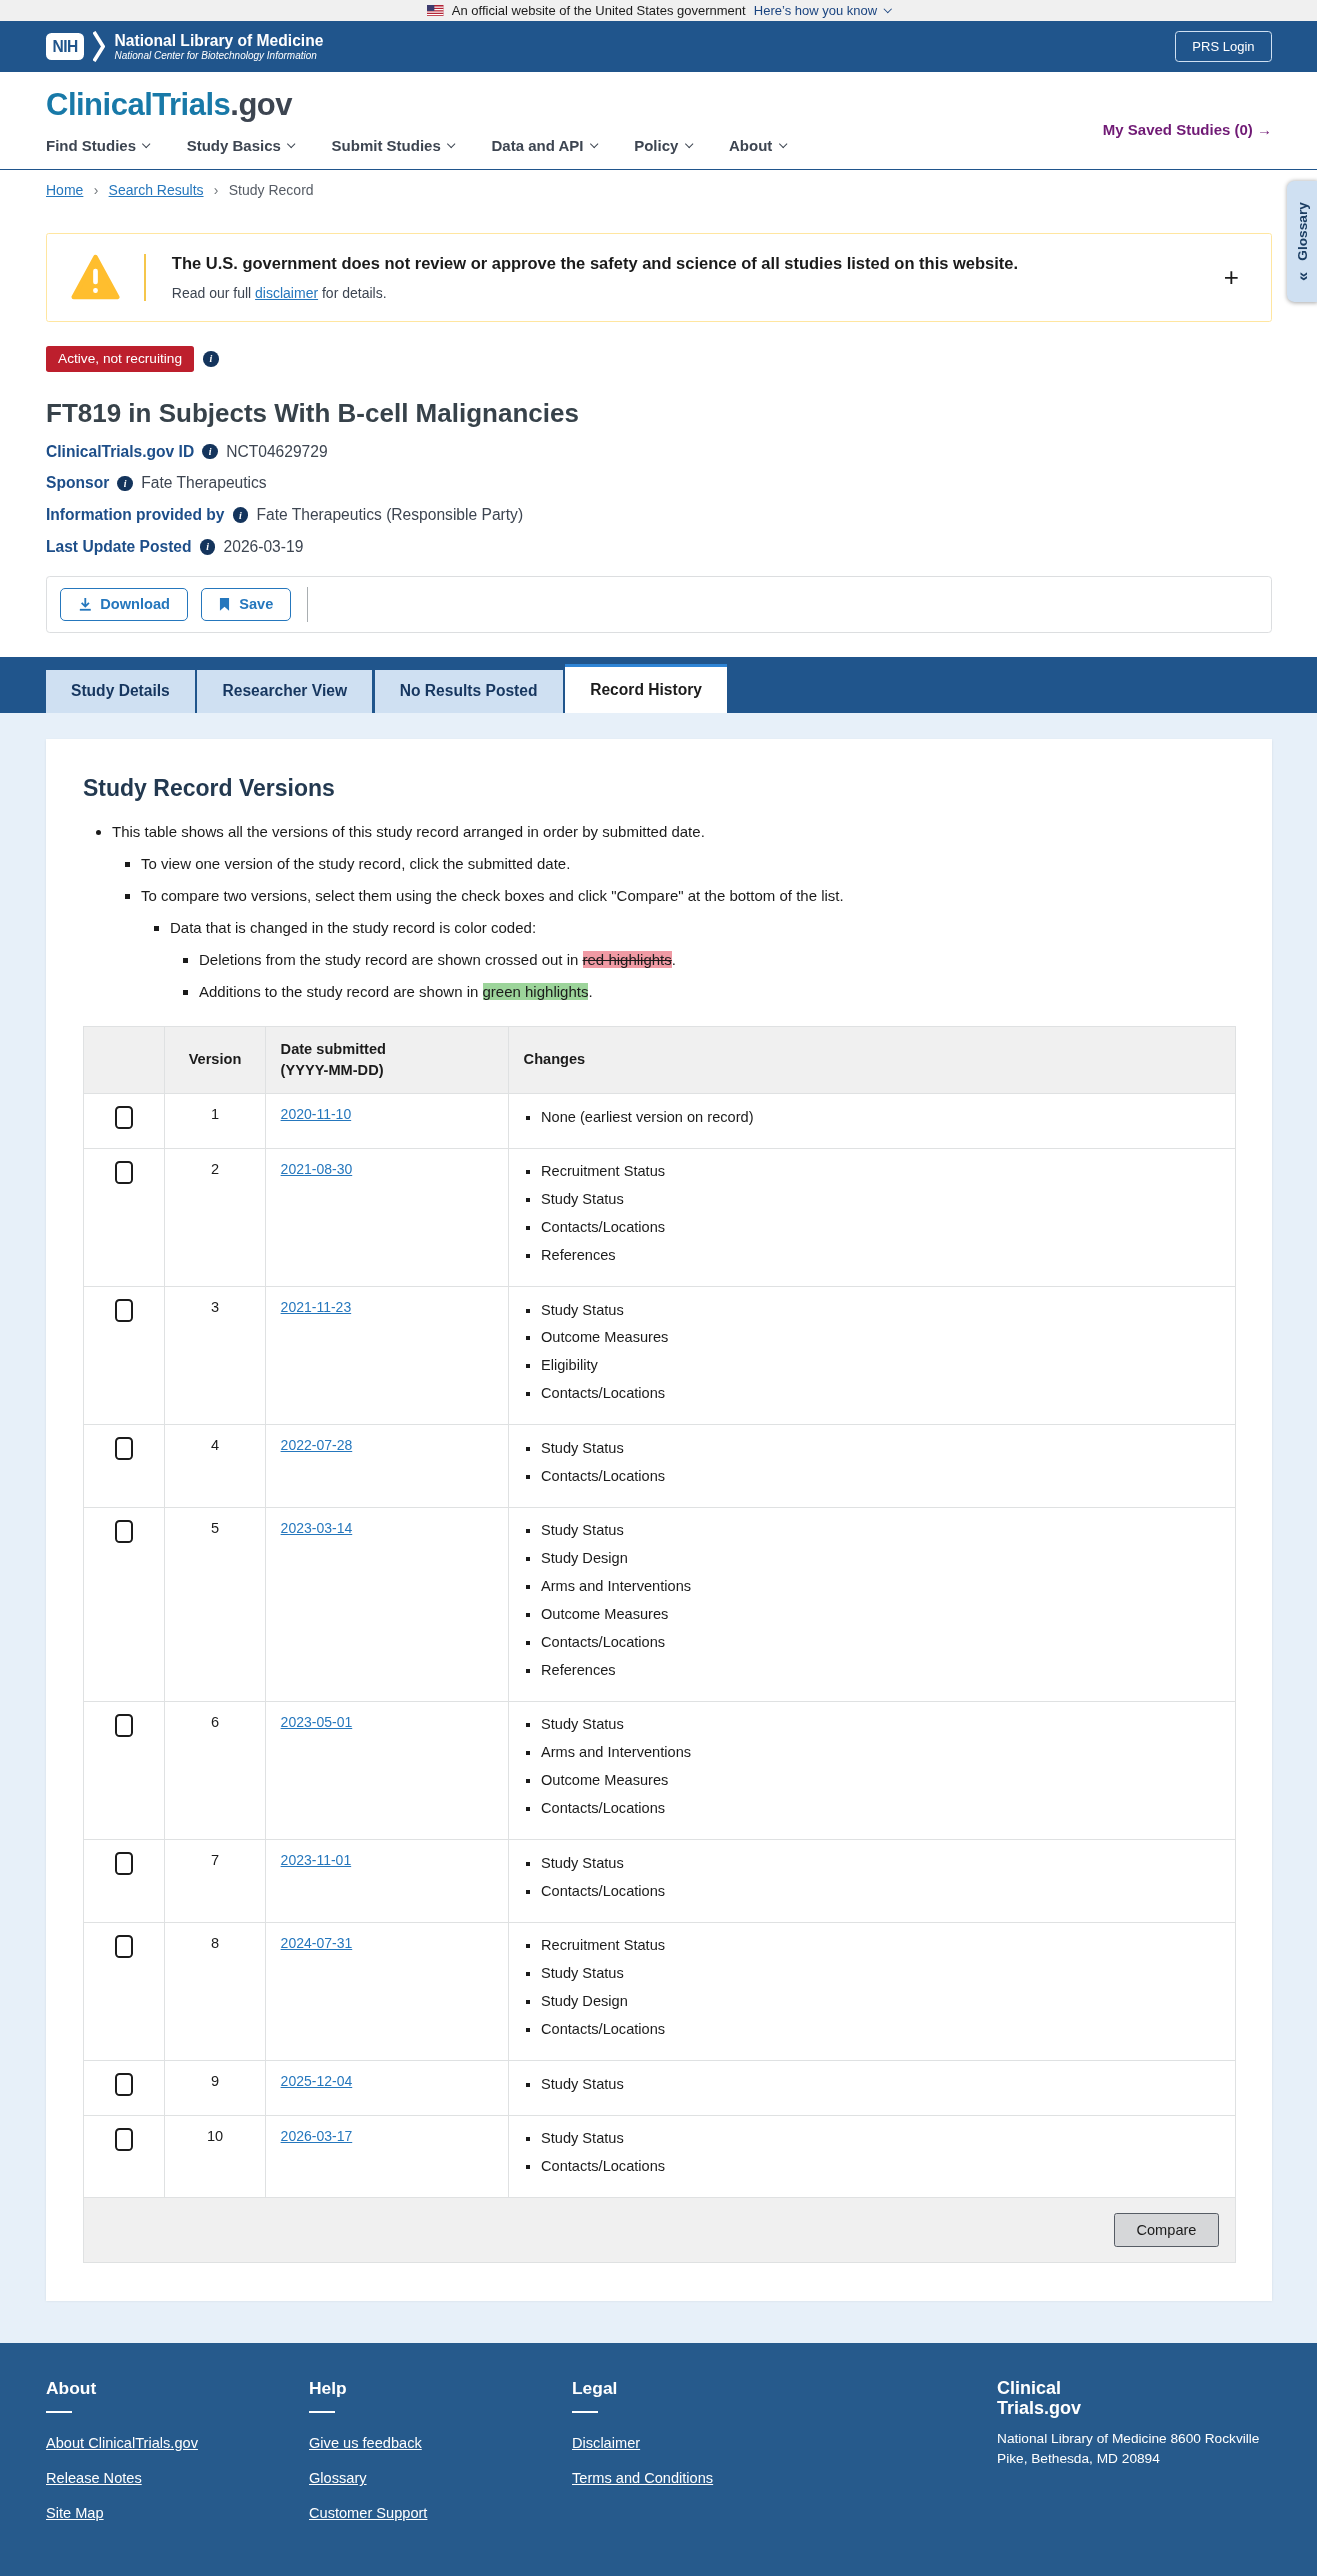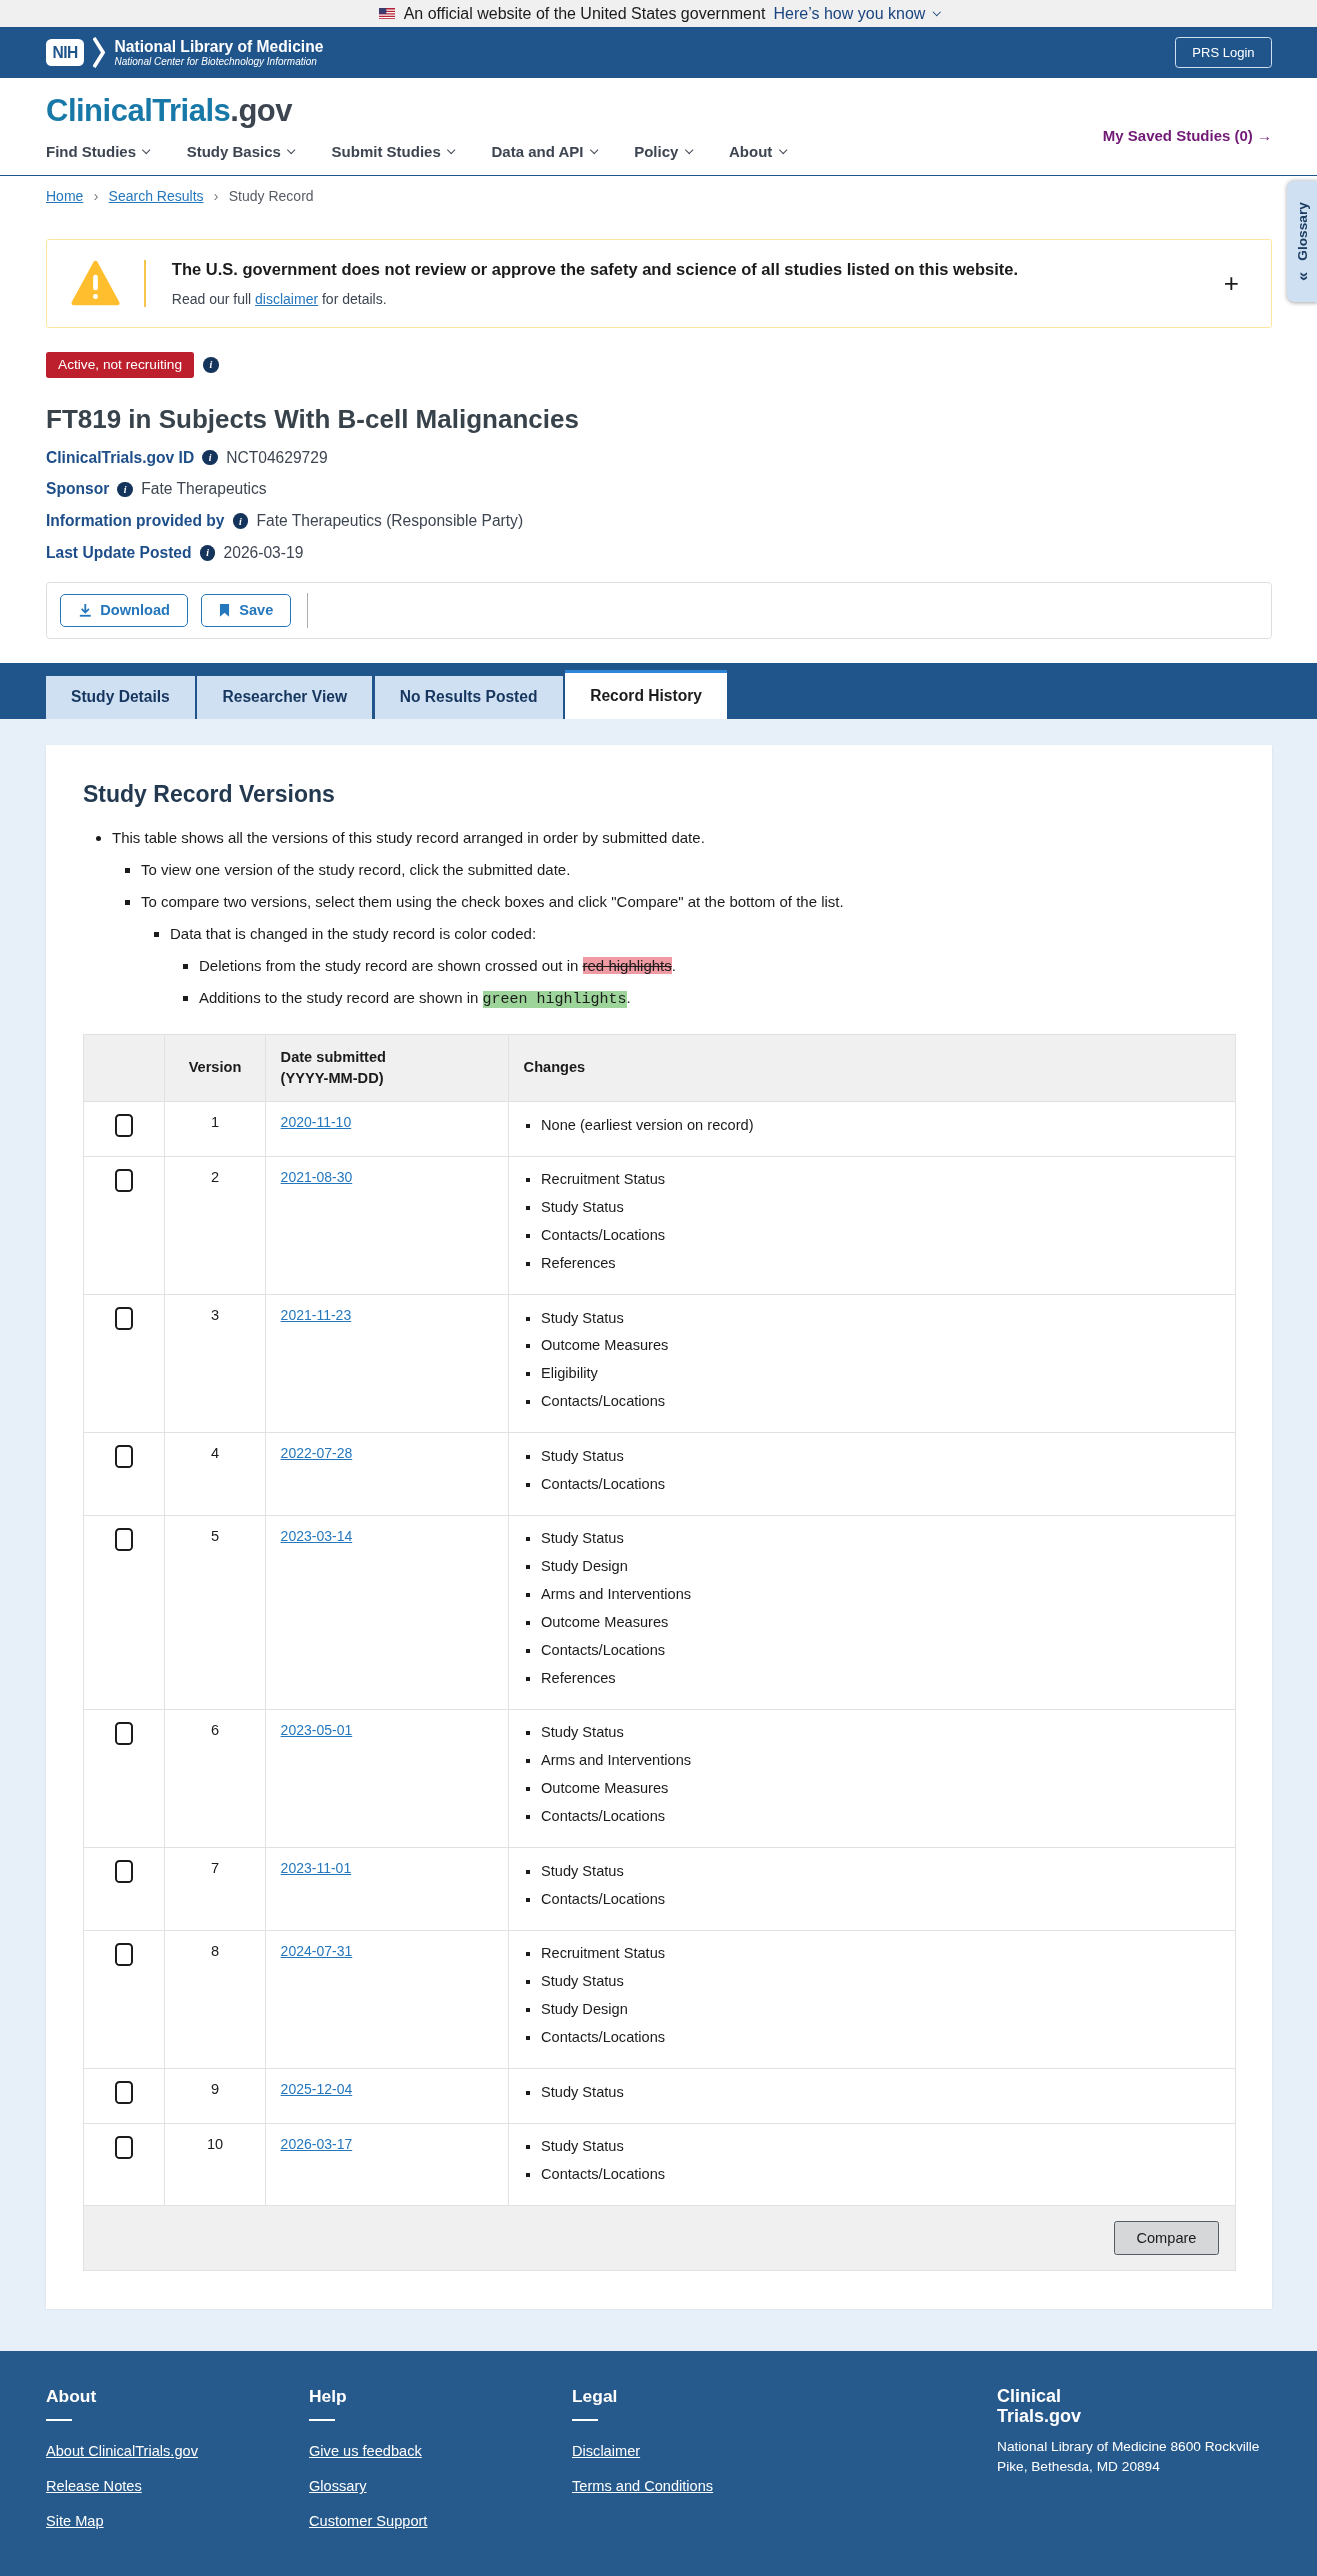--- a/index.html
+++ b/index.html
@@ -2,21 +2,21 @@
 <html style="font-size:14.6px"><head>
 <meta charset="utf-8">
 <style>
   * { box-sizing: border-box; }
   body { margin:0; font-family:"Liberation Sans",sans-serif; color:#1b1b1b; background:#fff; }
   .page { width:1318px; position:relative; overflow:hidden; background:#fff; }
   .container { width:1226px; margin:0 auto; }
   a { cursor:pointer; }
 
   
-  .gov-banner { background:#f0f0f0; height:27px; display:flex; align-items:center; justify-content:center; gap:8.2px; font-size:16px; color:#1b1b1b; }
+  .gov-banner { background:#f0f0f0; height:21px; display:flex; align-items:center; justify-content:center; gap:8.2px; font-size:13px; color:#1b1b1b; }
   .gov-banner a { color:#1a4480; }
   .gov-chev { width:5.5px; height:5.5px; border-right:1.4px solid #1a4480; border-bottom:1.4px solid #1a4480; transform:rotate(45deg); margin-top:-2.7px; display:inline-block; }
 
   
   .nih-header { background:#20558c; height:51px; display:flex; align-items:center; justify-content:space-between; padding:0 46px; color:#fff; }
   .nih-logo { display:flex; align-items:center; gap:9.2px; }
   .nih-box { background:#fff; color:#20558c; font-weight:bold; font-size:15.6px; padding:4.6px 6.4px; border-radius:5.5px; letter-spacing:-0.5px; }
   .nih-org .org-name { font-size:15.6px; font-weight:bold; line-height:1.2; }
   .nih-org .org-sub { font-size:10px; font-style:italic; }
   .prs-btn { border:1.4px solid #cfe0f2; border-radius:3.7px; padding:7.3px 16.5px; font-size:13px; color:#fff; background:transparent; font-family:inherit; }
@@ -71,21 +71,21 @@
   
   .light-section { background:#e7f0f9; padding:26px 0 42px; }
   .card { background:#fff; width:1226px; margin:0 auto; padding:31px 37px 38px; box-shadow:0 0.9px 2.7px rgba(0,0,0,.08); }
   .card h2 { font-size:23px; color:#233950; margin:5.5px 0 0; }
   .notes { margin-top:18.3px; font-size:15px; }
   .notes ul { margin:0; padding-left:29px; }
   .notes > ul { list-style:disc; }
   .notes ul ul { list-style:square; }
   .notes li { margin-top:11px; line-height:1.4; }
   .mark-red { background:#f09aa4; text-decoration:line-through; }
-  .mark-green { background:#9cd49a;font-family:Liberation Mono, monospace; }
+  .mark-green { background:#9cd49a; }
 
   table.versions { width:1153px; margin:24px auto 0; border-collapse:collapse; font-size:14.6px; }
   table.versions th, table.versions td { border:0.9px solid #dfe1e2; }
   table.versions thead th { background:#f0f0f0; text-align:left; font-weight:bold; padding:12px 14.6px; vertical-align:middle; line-height:1.45; }
   table.versions th.col-check { width:81px; }
   table.versions th.col-version { width:101px; }
   table.versions th.col-date { width:243px; }
   table.versions tbody td { padding:12px 14.6px; vertical-align:top; }
   td.cell-version { text-align:center; padding-top:13.7px; }
   th.col-version { text-align:center !important; }

